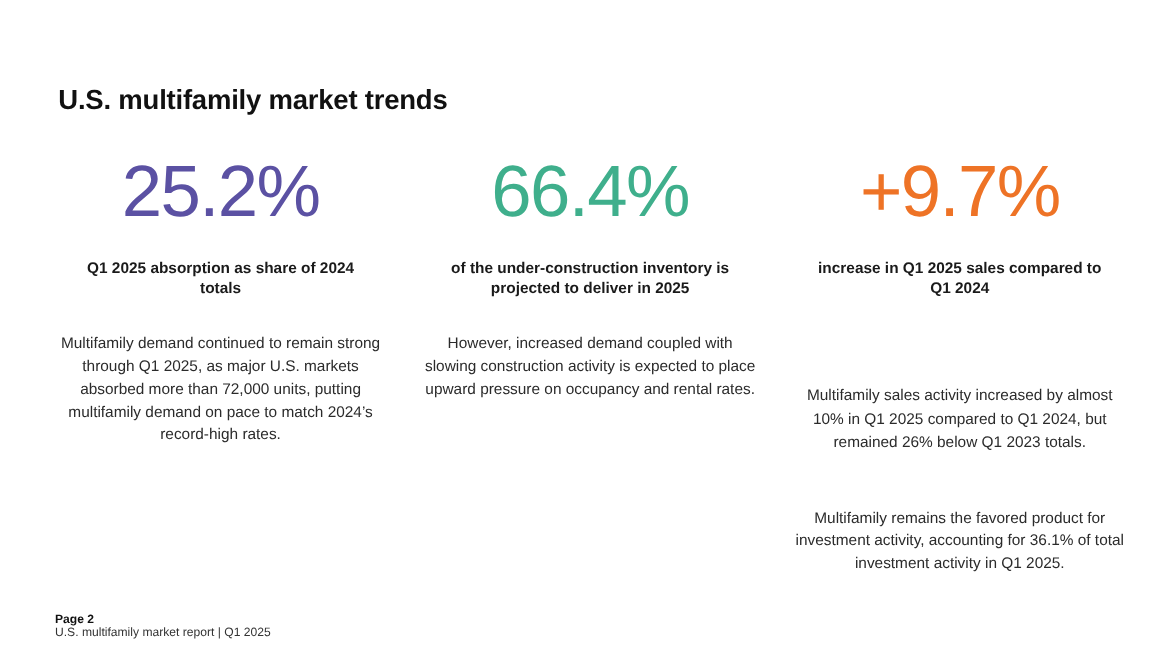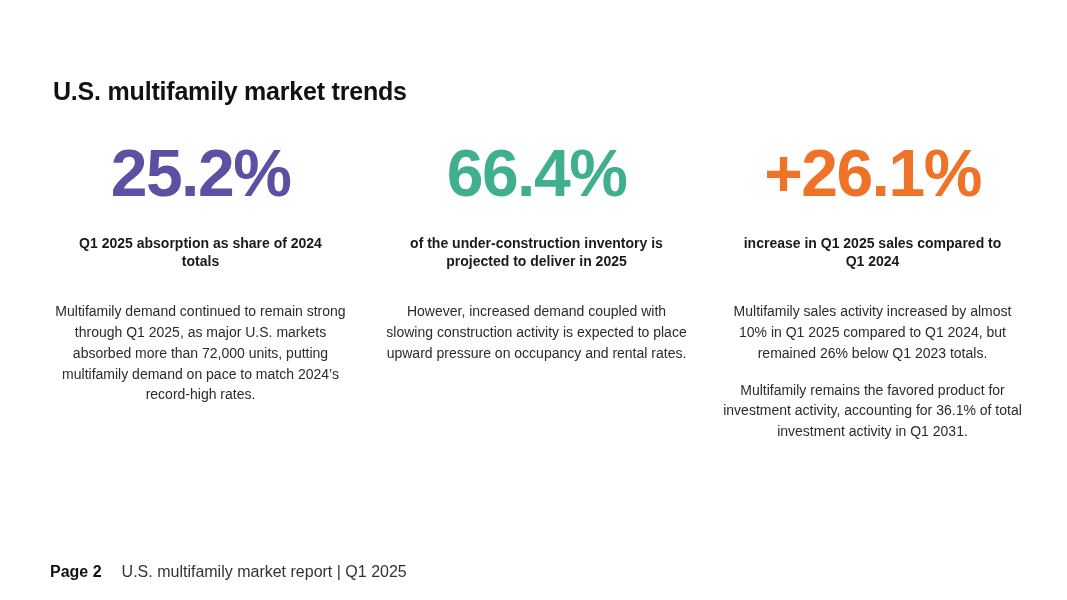--- a/index.html
+++ b/index.html
@@ -49,21 +49,21 @@
   .col {
     width: 303px;
     display: flex;
     flex-direction: column;
     align-items: center;
     text-align: center;
   }
 
   .stat-number {
     font-size: 66px;
-    font-weight: bold;
+    font-weight: normal;
     line-height: 1.0;
     letter-spacing: -1.5px;
     margin: 0 0 6px 0;
     white-space: nowrap;
   }
 
   .stat-number.purple { color: #5B51A3; }
   .stat-number.green  { color: #3FAF8C; text-align: right; }
   .stat-number.orange { color: #EE7326; }
 
@@ -88,30 +88,30 @@
   .body-para {
     font-size: 14px;
     line-height: 1.48;
     color: #2b2b2b;
     margin: 0 0 16px 0;
   }
   .body-para:last-child { margin-bottom: 0; }
 
   .col-1 .body-para { max-width: 294px; margin-left: auto; margin-right: auto; }
   .col-2 .body-para { max-width: 305px; margin-left: auto; margin-right: auto; }
-  .col-3 .body-para { max-width: 300px; margin-left: auto; margin-right: auto; }
+  .col-3 .body-para { max-width: 300px; margin-left: auto; margin-right: auto; margin-top: 48px; }
 
   .footer {
     position: absolute;
     left: 50px;
     bottom: 19px;
     display: flex;
-    flex-direction: row;
+    flex-direction: column;
     align-items: baseline;
-    font-size: 16px;
+    font-size: 11px;
     color: #2b2b2b;
   }
   .footer-page {
     font-weight: bold;
     color: #111111;
     margin-right: 20px;
     white-space: nowrap;
   }
   .footer-text {
     color: #333333;
@@ -138,25 +138,25 @@
 
     <div class="col col-2">
       <div class="stat-number green">66.4%</div>
       <div class="stat-caption">of  the under-construction inventory is projected to deliver in 2025</div>
       <div class="body-block">
         <p class="body-para">However, increased demand coupled with slowing construction activity is expected to place upward pressure on occupancy and rental rates.</p>
       </div>
     </div>
 
     <div class="col col-3">
-      <div class="stat-number orange">+26.1%</div>
+      <div class="stat-number orange">+9.7%</div>
       <div class="stat-caption">increase in Q1 2025 sales compared to Q1 2024</div>
       <div class="body-block">
         <p class="body-para">Multifamily sales activity increased by almost 10% in Q1 2025 compared to Q1 2024, but remained 26% below Q1 2023 totals.</p>
-        <p class="body-para">Multifamily remains the favored product for investment activity, accounting for 36.1% of total investment activity in Q1 2031.</p>
+        <p class="body-para">Multifamily remains the favored product for investment activity, accounting for 36.1% of total investment activity in Q1 2025.</p>
       </div>
     </div>
 
   </div>
 
   <div class="footer">
     <span class="footer-page">Page 2</span>
     <span class="footer-text">U.S. multifamily market report  |  Q1 2025</span>
   </div>
 

